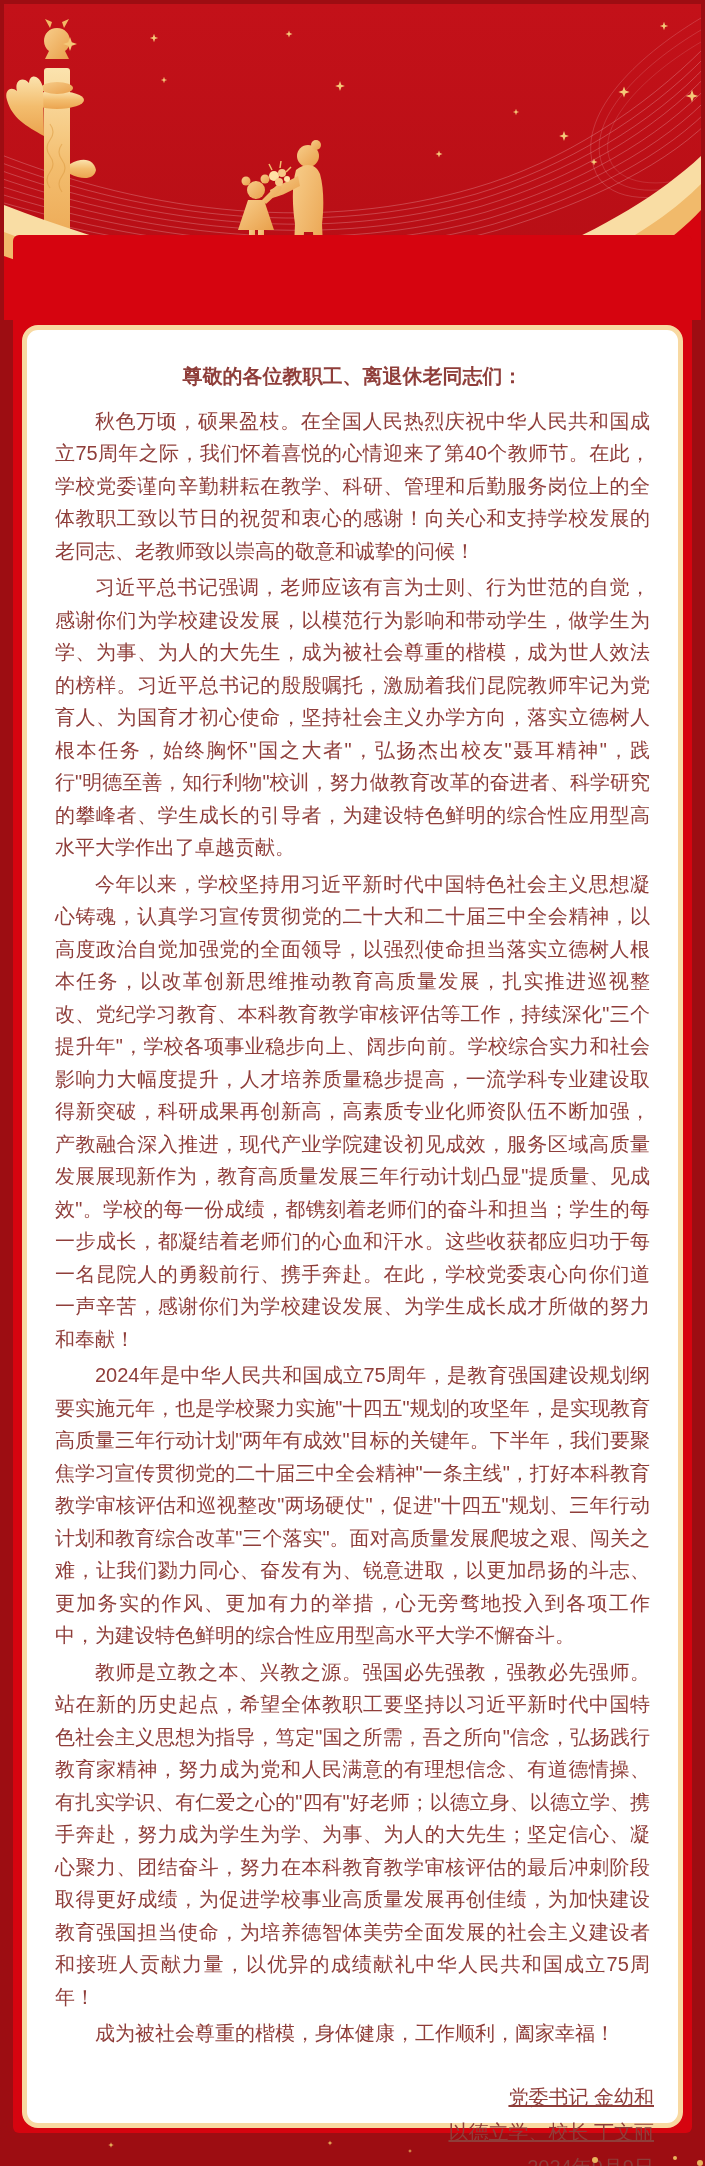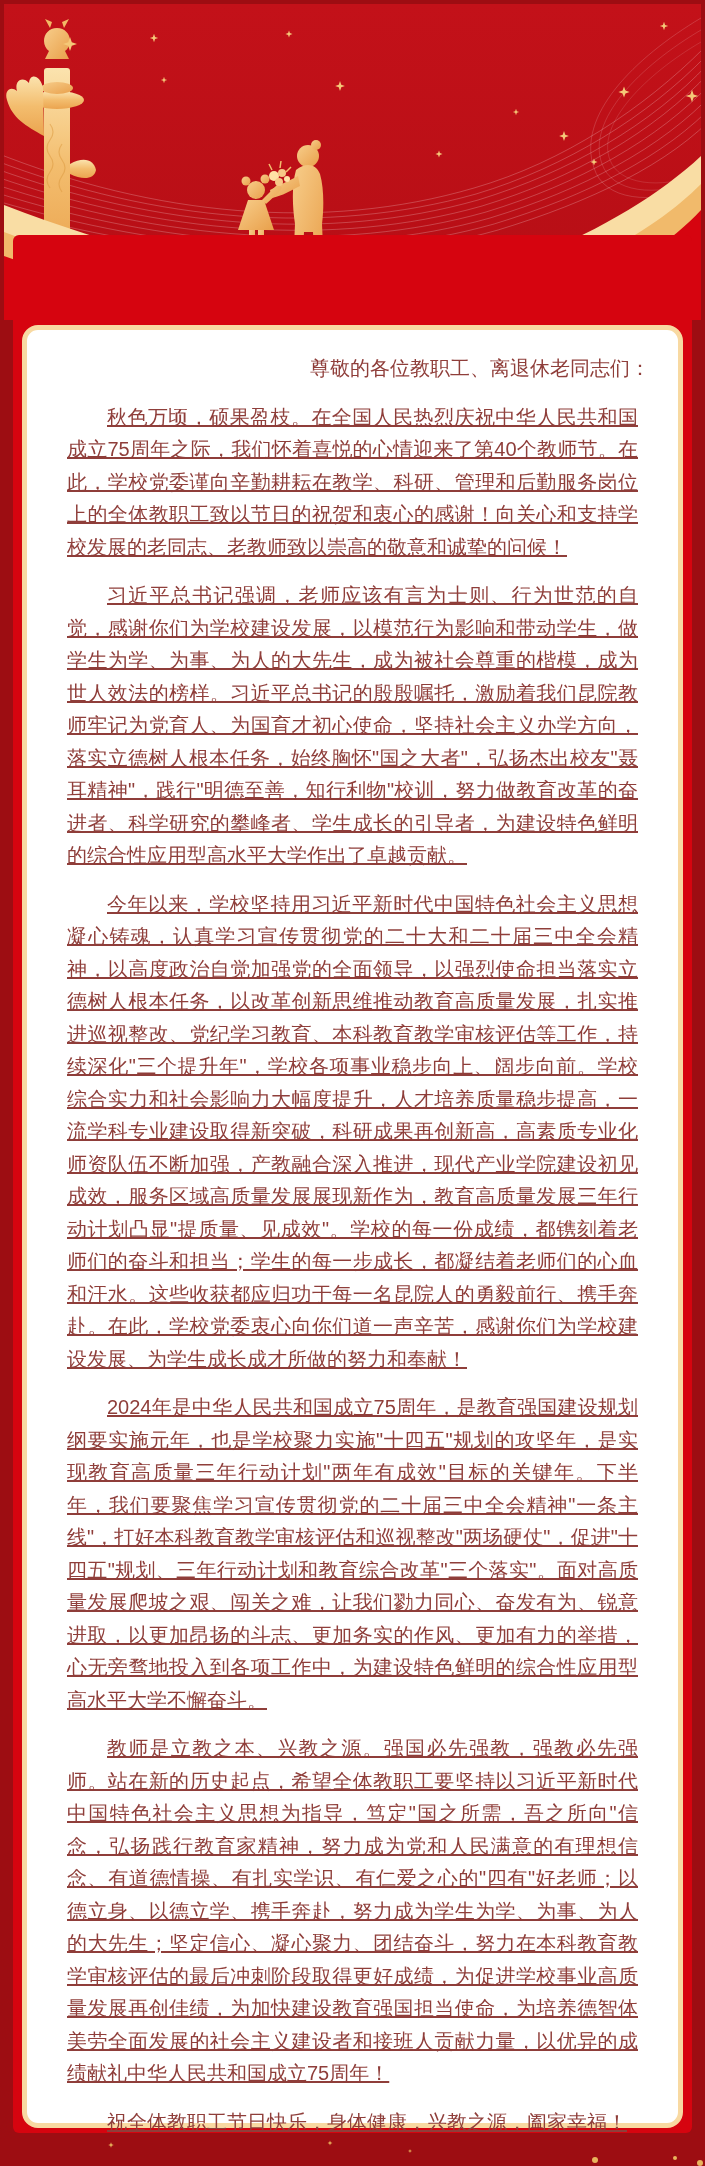--- a/index.html
+++ b/index.html
@@ -17,22 +17,22 @@
     background:#d6040f;border-radius:6px;
   }
   .letter-card{
     position:absolute;left:22px;right:22px;top:325px;bottom:38px;
     background:#ffffff;border:5px solid #f8d9a2;border-radius:16px;
     box-sizing:border-box;
     padding:18px 24px 20px 24px;
     color:#8f3e3a;
     font-size:20px;line-height:32.5px;
   }
-  .salutation{margin:4px;text-align:right;}
-  .letter-body p.para{margin:16px;text-indent:2em;text-align:justify;text-decoration:underline;}
+  .salutation{margin:12px;text-align:center;font-weight:bold;}
+  .letter-body p.para{margin:4px;text-indent:2em;text-align:justify;}
   .signature-block{margin-top:30px;text-align:right;line-height:35px;text-decoration:underline;}
   .signature-block p.sig-line{margin:0;}
   .bottom-sparks{position:absolute;left:0;bottom:0;width:705px;height:33px;}
 </style>
 </head>
 <body>
 
 <svg class="header-graphic" viewBox="0 0 697 316" xmlns="http://www.w3.org/2000/svg">
   <defs>
     <linearGradient id="hdrGrad" x1="0" y1="0" x2="0" y2="1">
@@ -135,21 +135,21 @@
 <div class="red-panel"></div>
 
 <div class="letter-card">
   <p class="salutation">尊敬的各位教职工、离退休老同志们：</p>
   <div class="letter-body">
       <p class="para">秋色万顷，硕果盈枝。在全国人民热烈庆祝中华人民共和国成立75周年之际，我们怀着喜悦的心情迎来了第40个教师节。在此，学校党委谨向辛勤耕耘在教学、科研、管理和后勤服务岗位上的全体教职工致以节日的祝贺和衷心的感谢！向关心和支持学校发展的老同志、老教师致以崇高的敬意和诚挚的问候！</p>
       <p class="para">习近平总书记强调，老师应该有言为士则、行为世范的自觉，感谢你们为学校建设发展，以模范行为影响和带动学生，做学生为学、为事、为人的大先生，成为被社会尊重的楷模，成为世人效法的榜样。习近平总书记的殷殷嘱托，激励着我们昆院教师牢记为党育人、为国育才初心使命，坚持社会主义办学方向，落实立德树人根本任务，始终胸怀"国之大者"，弘扬杰出校友"聂耳精神"，践行"明德至善，知行利物"校训，努力做教育改革的奋进者、科学研究的攀峰者、学生成长的引导者，为建设特色鲜明的综合性应用型高水平大学作出了卓越贡献。</p>
       <p class="para">今年以来，学校坚持用习近平新时代中国特色社会主义思想凝心铸魂，认真学习宣传贯彻党的二十大和二十届三中全会精神，以高度政治自觉加强党的全面领导，以强烈使命担当落实立德树人根本任务，以改革创新思维推动教育高质量发展，扎实推进巡视整改、党纪学习教育、本科教育教学审核评估等工作，持续深化"三个提升年"，学校各项事业稳步向上、阔步向前。学校综合实力和社会影响力大幅度提升，人才培养质量稳步提高，一流学科专业建设取得新突破，科研成果再创新高，高素质专业化师资队伍不断加强，产教融合深入推进，现代产业学院建设初见成效，服务区域高质量发展展现新作为，教育高质量发展三年行动计划凸显"提质量、见成效"。学校的每一份成绩，都镌刻着老师们的奋斗和担当；学生的每一步成长，都凝结着老师们的心血和汗水。这些收获都应归功于每一名昆院人的勇毅前行、携手奔赴。在此，学校党委衷心向你们道一声辛苦，感谢你们为学校建设发展、为学生成长成才所做的努力和奉献！</p>
       <p class="para">2024年是中华人民共和国成立75周年，是教育强国建设规划纲要实施元年，也是学校聚力实施"十四五"规划的攻坚年，是实现教育高质量三年行动计划"两年有成效"目标的关键年。下半年，我们要聚焦学习宣传贯彻党的二十届三中全会精神"一条主线"，打好本科教育教学审核评估和巡视整改"两场硬仗"，促进"十四五"规划、三年行动计划和教育综合改革"三个落实"。面对高质量发展爬坡之艰、闯关之难，让我们勠力同心、奋发有为、锐意进取，以更加昂扬的斗志、更加务实的作风、更加有力的举措，心无旁骛地投入到各项工作中，为建设特色鲜明的综合性应用型高水平大学不懈奋斗。</p>
       <p class="para">教师是立教之本、兴教之源。强国必先强教，强教必先强师。站在新的历史起点，希望全体教职工要坚持以习近平新时代中国特色社会主义思想为指导，笃定"国之所需，吾之所向"信念，弘扬践行教育家精神，努力成为党和人民满意的有理想信念、有道德情操、有扎实学识、有仁爱之心的"四有"好老师；以德立身、以德立学、携手奔赴，努力成为学生为学、为事、为人的大先生；坚定信心、凝心聚力、团结奋斗，努力在本科教育教学审核评估的最后冲刺阶段取得更好成绩，为促进学校事业高质量发展再创佳绩，为加快建设教育强国担当使命，为培养德智体美劳全面发展的社会主义建设者和接班人贡献力量，以优异的成绩献礼中华人民共和国成立75周年！</p>
-      <p class="para">祝全体教职工节日快乐，身体健康，兴教之源，阖家幸福！</p>
+      <p class="para">成为被社会尊重的楷模，身体健康，工作顺利，阖家幸福！</p>
     </div>
   <div class="signature-block">
       <p class="sig-line">党委书记 金幼和</p>
       <p class="sig-line">以德立学、校长 丁文丽</p>
       <p class="sig-line">2024年9月9日</p>
     </div>
 </div>
 
 <svg class="bottom-sparks" viewBox="0 0 705 33" xmlns="http://www.w3.org/2000/svg">
   <g fill="#e9b45c">

